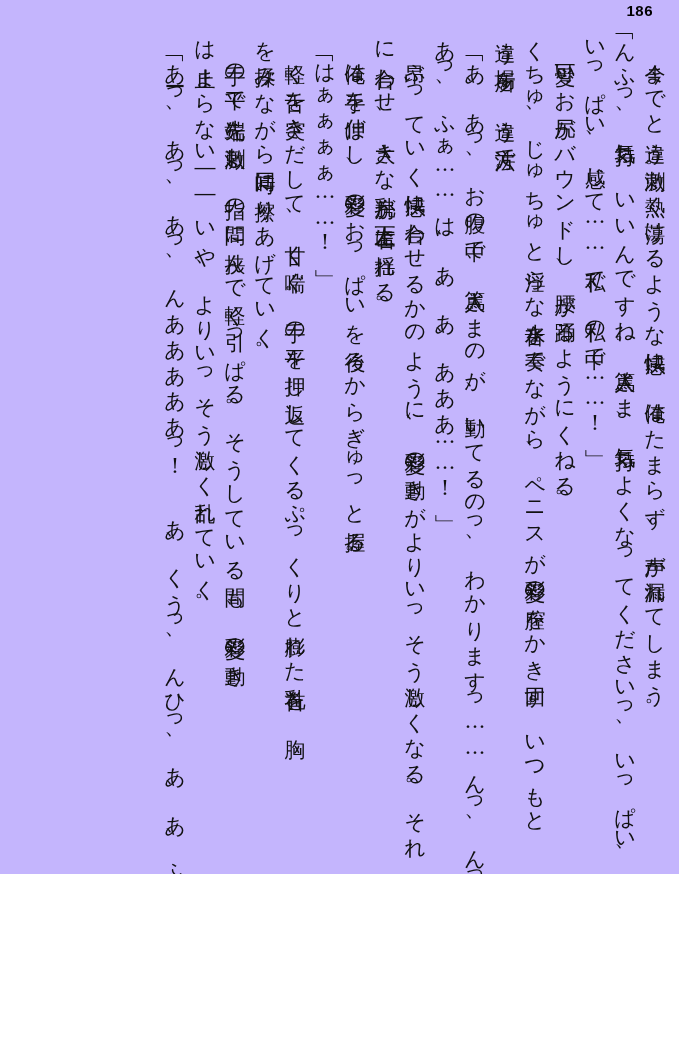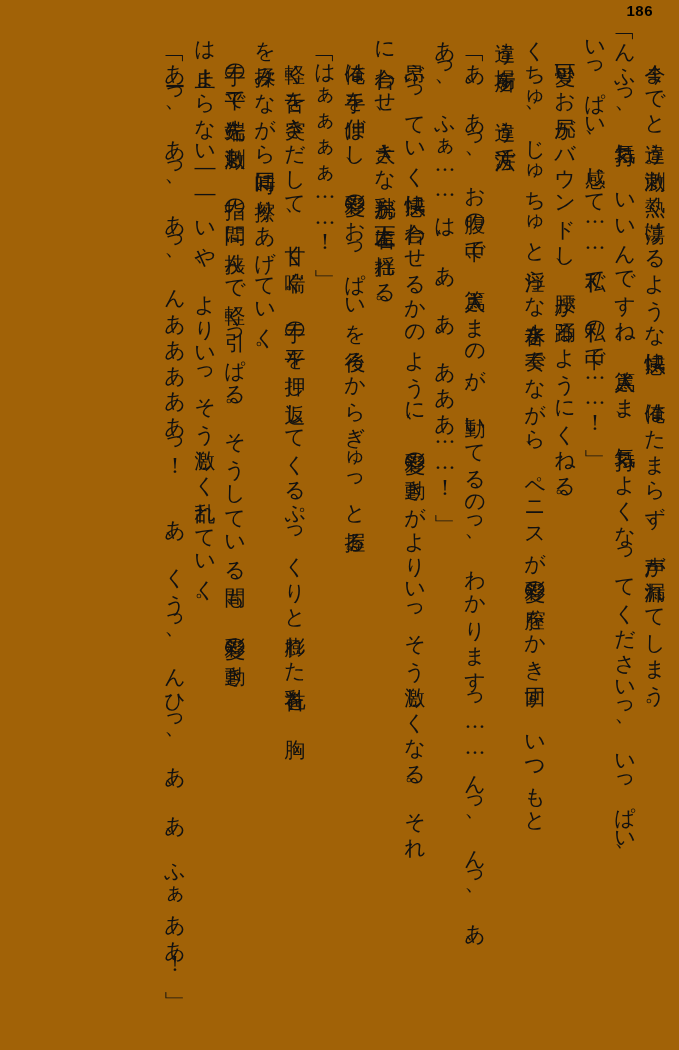--- a/index.html
+++ b/index.html
@@ -6,22 +6,22 @@
     margin: 0;
     padding: 0;
     background: #ffffff;
   }
   body {
     font-family: "DejaVu Serif", "Liberation Serif", serif;
   }
   .page {
     position: relative;
     width: 679px;
-    height: 1050px;
-    background: #a16207;
+    height: 874px;
+    background: #c4b5fd;
     overflow: hidden;
     box-sizing: border-box;
   }
   .page-number {
     position: absolute;
     top: 2px;
     right: 26px;
     font-family: "Liberation Sans", sans-serif;
     font-size: 15px;
     font-weight: bold;

